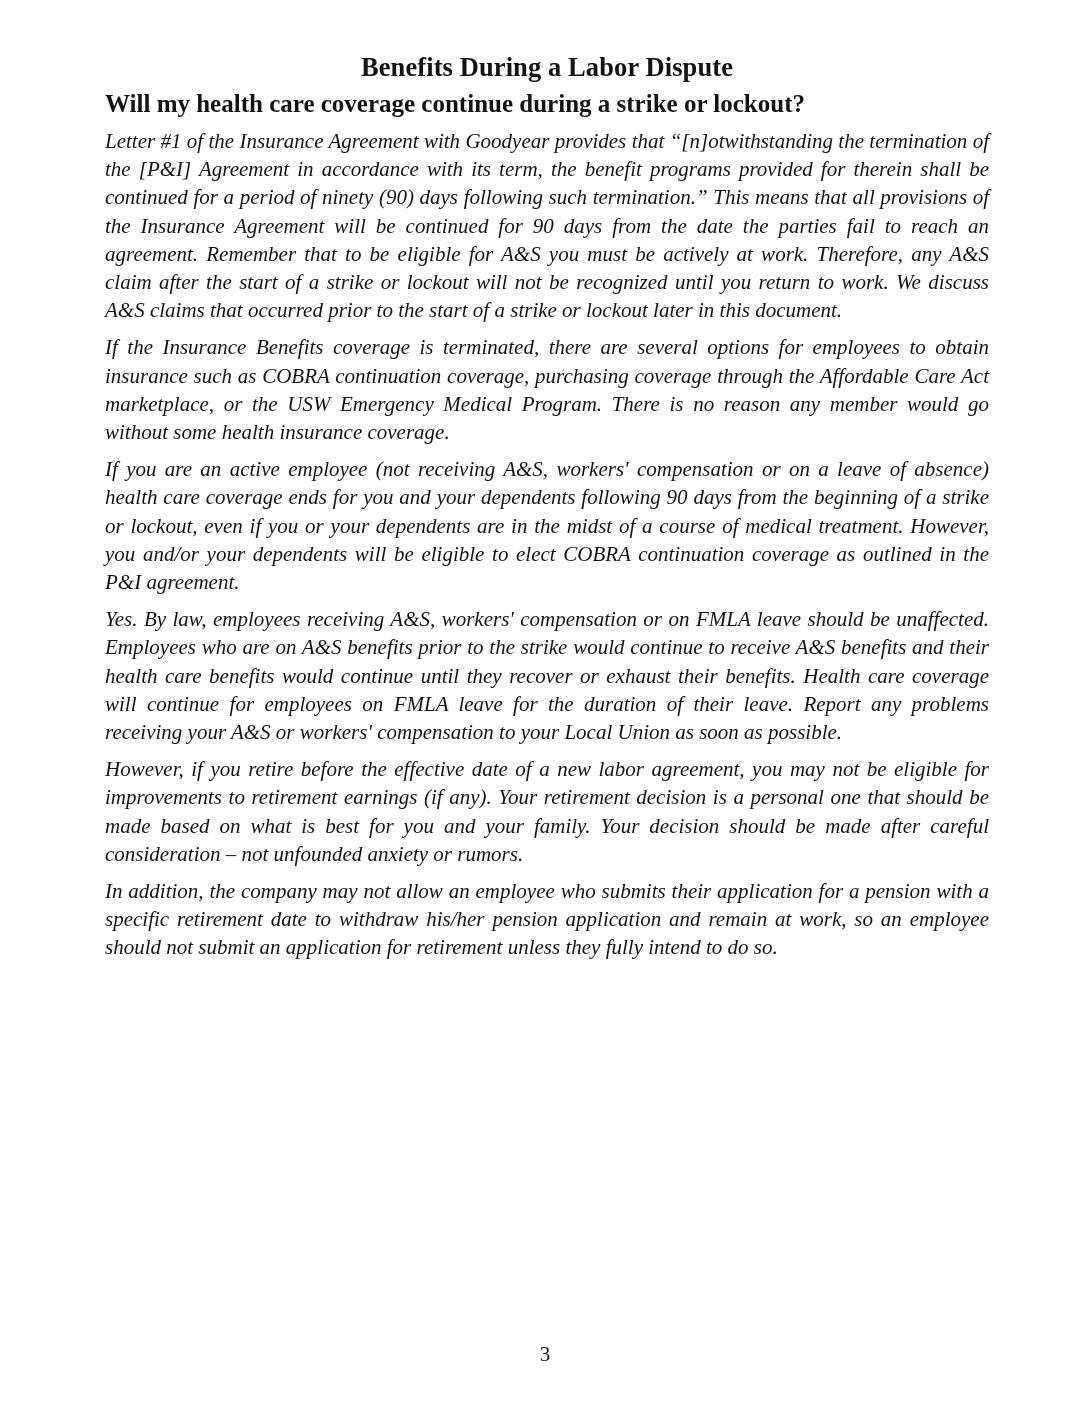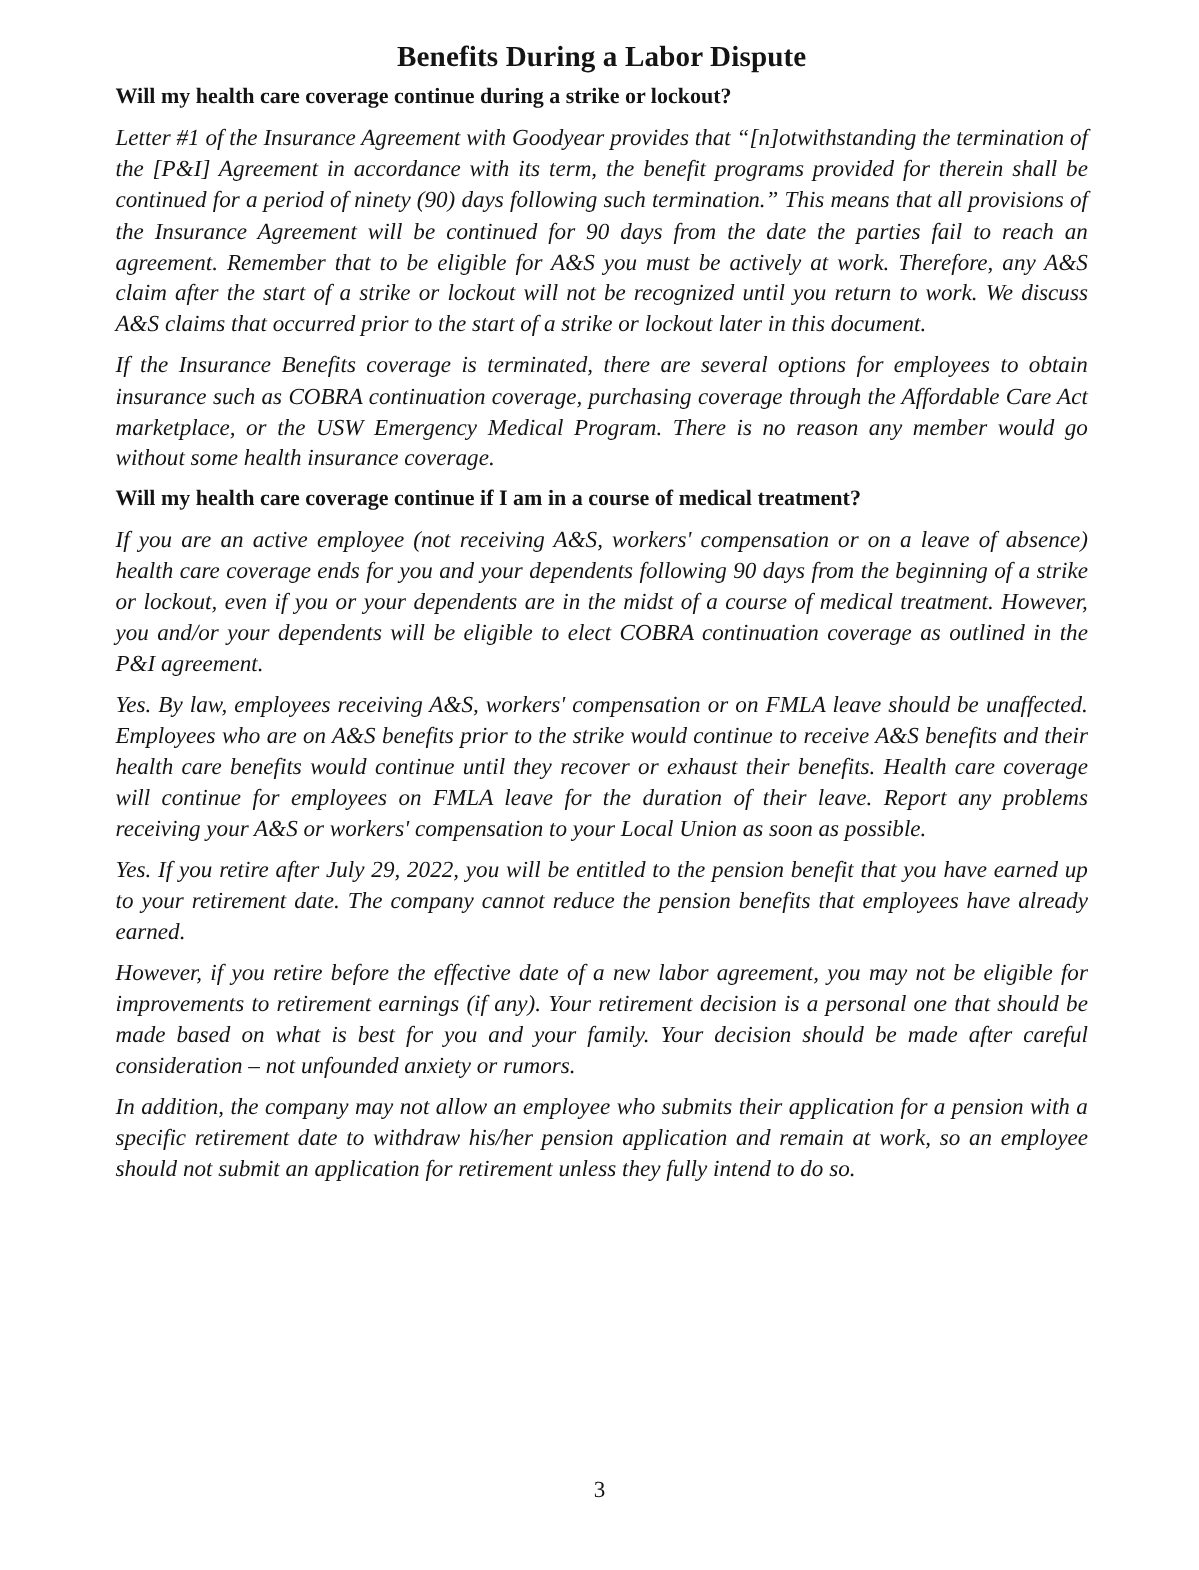--- a/index.html
+++ b/index.html
@@ -19,26 +19,26 @@
       position: absolute;
       left: 105px;
       top: 34px;
       width: 884px;
     }
     .doc-title {
       text-align: center;
       font-weight: bold;
       font-size: 26.5px;
       line-height: 34px;
-      margin: 0 0 6px 0;
+      margin: 16px 0 6px 0;
       letter-spacing: 0.1px;
     }
     .q-heading {
       font-weight: bold;
-      font-size: 20px;
+      font-size: 25px;
       line-height: 28px;
       margin: 0 0 9px 0;
       text-align: justify;
       text-align-last: left;
     }
     .para {
       font-size: 21px;
       line-height: 28.2px;
       margin: 0 0 9px 0;
       text-align: justify;
@@ -62,28 +62,26 @@
 <div class="page">
   <h1 class="doc-title">Benefits During a Labor Dispute</h1>
 
   <div class="section">
     <p class="q-heading">Will my health care coverage continue during a strike or lockout?</p>
     <p class="para">Letter #1 of the Insurance Agreement with Goodyear provides that “[n]otwithstanding the termination of the [P&amp;I] Agreement in accordance with its term, the benefit programs provided for therein shall be continued for a period of ninety (90) days following such termination.” This means that all provisions of the Insurance Agreement will be continued for 90 days from the date the parties fail to reach an agreement.  Remember that to be eligible for A&amp;S you must be actively at work.  Therefore, any A&amp;S claim after the start of a strike or lockout will not be recognized until you return to work.  We discuss A&amp;S claims that occurred prior to the start of a strike or lockout later in this document.</p>
     <p class="para">If the Insurance Benefits coverage is terminated, there are several options for employees to obtain insurance such as COBRA continuation coverage, purchasing coverage through the Affordable Care Act marketplace, or the USW Emergency Medical Program. There is no reason any member would go without some health insurance coverage.</p>
   </div>
 
   <div class="section">
-    <p class="q-heading">Will my health care coverage continue if I am in a course of medical treatment?</p>
     <p class="para">If you are an active employee (not receiving A&amp;S, workers' compensation or on a leave of absence) health care coverage ends for you and your dependents following 90 days from the beginning of a strike or lockout, even if you or your dependents are in the midst of a course of medical treatment. However, you and/or your dependents will be eligible to elect COBRA continuation coverage as outlined in the P&amp;I agreement.</p>
   </div>
 
   <div class="section">
     <p class="para">Yes. By law, employees receiving A&amp;S, workers' compensation or on FMLA leave should be unaffected. Employees who are on A&amp;S benefits prior to the strike would continue to receive A&amp;S benefits and their health care benefits would continue until they recover or exhaust their benefits. Health care coverage will continue for employees on FMLA leave for the duration of their leave. Report any problems receiving your A&amp;S or workers' compensation to your Local Union as soon as possible.</p>
   </div>
 
   <div class="section">
-    <p class="para">Yes. If you retire after July 29, 2022, you will be entitled to the pension benefit that you have earned up to your retirement date. The company cannot reduce the pension benefits that employees have already earned.</p>
     <p class="para">However, if you retire before the effective date of a new labor agreement, you may not be eligible for improvements to retirement earnings (if any). Your retirement decision is a personal one that should be made based on what is best for you and your family. Your decision should be made after careful consideration – not unfounded anxiety or rumors.</p>
     <p class="para">In addition, the company may not allow an employee who submits their application for a pension with a specific retirement date to withdraw his/her pension application and remain at work, so an employee should not submit an application for retirement unless they fully intend to do so.</p>
   </div>
 </div>
 
 <div class="page-number">3</div>
 
 </body></html>

